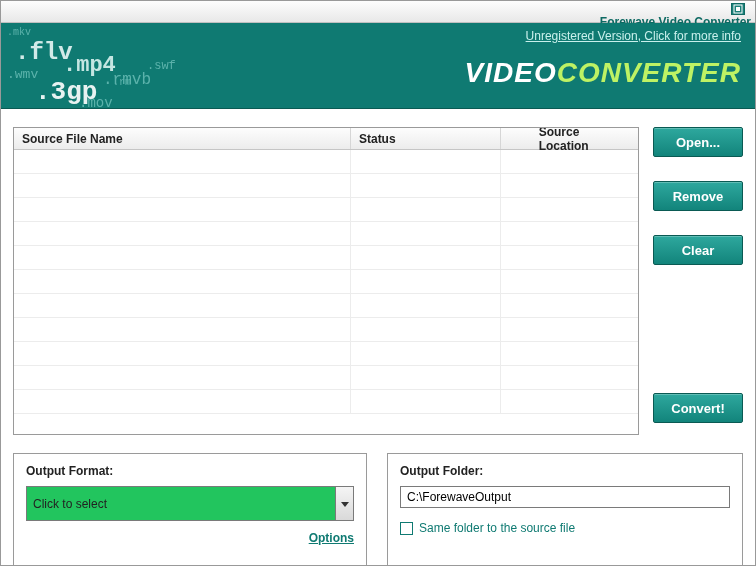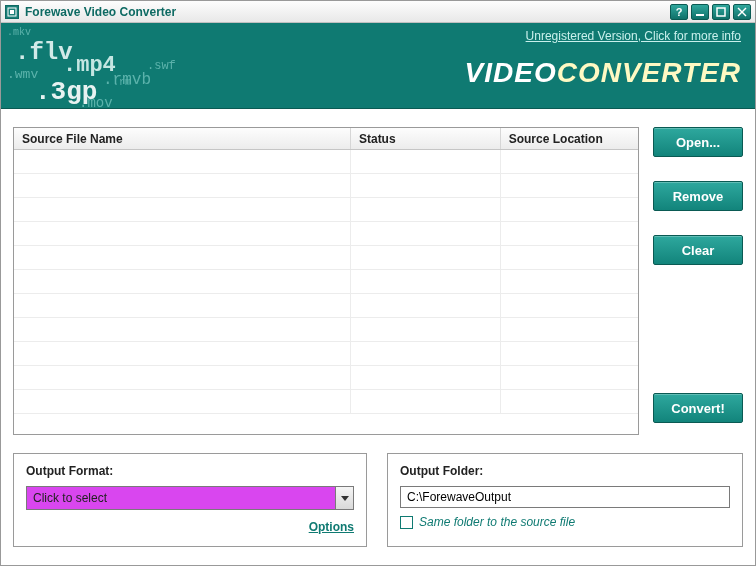--- a/index.html
+++ b/index.html
@@ -12,24 +12,25 @@
     height: 566px;
     overflow: hidden;
     border: 1px solid #999;
   }
   
   .titlebar {
     height: 22px;
     background: linear-gradient(#fdfdfd, #e8e8e8);
     border-bottom: 1px solid #c0c0c0;
     display: flex;
-    align-items: center;
+    align-items: flex-end;
     padding: 2px 4px;
     color: #0e6a63;
     font-weight: bold;
+    flex-direction: column;
   }
   .titlebar .app-icon-box {
     width: 14px; height: 14px;
     border: 1px solid #0e6a63;
     background: #1a7f78;
     margin-right: 6px;
     display:flex;align-items:center;justify-content:center;
   }
   .titlebar .app-icon-box svg { width:10px;height:10px; }
   .titlebar .spacer { flex: 1; }
@@ -83,21 +84,21 @@
   .banner .brand .big {
     font-family: Arial, sans-serif;
     font-size:28px;
     font-weight:900;
     letter-spacing:1px;
     color:#fff;
     line-height:1;
     font-style: italic;
   }
   .banner .brand .big .video { color:#fff; }
-  .banner .brand .big .conv { color:#fef9c3; }
+  .banner .brand .big .conv { color:#bef264; }
   
   .main {
     padding: 18px 12px 8px 12px;
   }
   .top-row {
     display:flex;
     gap:14px;
   }
   .table-wrap {
     flex:1;
@@ -111,21 +112,21 @@
     background:linear-gradient(#fdfdfd,#ececec);
     border-bottom:1px solid #c5c5c5;
     height:22px;
     align-items:center;
     font-weight:bold;
     color:#222;
   }
   .thead .col { padding:0 8px; border-right:1px solid #d6d6d6; height:100%; display:flex; align-items:center;}
   .col-name { width:54%; }
   .col-status { width:24%; }
-  .col-loc { flex:1; border-right:none !important; }
+  .col-loc { flex:1; border-right:none !important;margin-left:30px; }
   .tbody { }
   .trow {
     display:flex;
     height:24px;
     border-bottom:1px solid #ececec;
   }
   .trow .cell { border-right:1px solid #ececec; }
   .trow .cell:last-child { border-right:none; }
   .side-btns {
     width:90px;
@@ -153,36 +154,36 @@
     width:90px;
   }
   
   .bottom-row {
     display:flex;
     gap:20px;
     margin-top:18px;
   }
   .panel {
     border:1px solid #9a9a9a;
-    padding:10px 12px 12px 12px;
+    padding:10px 12px 21px 12px;
     position:relative;
   }
   .panel.left { flex:0 0 354px; }
   .panel.right { flex:1; }
   .panel .plabel {
     font-weight:bold;
     color:#222;
     margin-bottom:8px;
     display:block;
   }
   .select-box {
     display:flex;
     border:1px solid #7a7a7a;
-    height:24px;
-    background:#d946ef;
+    height:35px;
+    background:#22c55e;
     align-items:center;
   }
   .select-box .sel-text { flex:1; padding:0 6px; color:#222; }
   .select-box .sel-btn {
     width:18px; height:100%;
     background:linear-gradient(#f5f5f5,#d9d9d9);
     border-left:1px solid #7a7a7a;
     display:flex;align-items:center;justify-content:center;
   }
   .options-link {
@@ -198,23 +199,22 @@
     height:22px;
     border:1px solid #7a7a7a;
     padding:0 6px;
     font-family:inherit;
     font-size:12px;
   }
   .chk-row {
     display:flex;
     align-items:center;
     gap:6px;
-    margin-top:7px;
+    margin-top:13px;
     color:#0f7a72;
-    font-style:italic;
   }
   .chk {
     width:13px;height:13px;
     border:1px solid #0f7a72;
     background:#fff;
   }
 </style>
 </head>
 <body>
 

